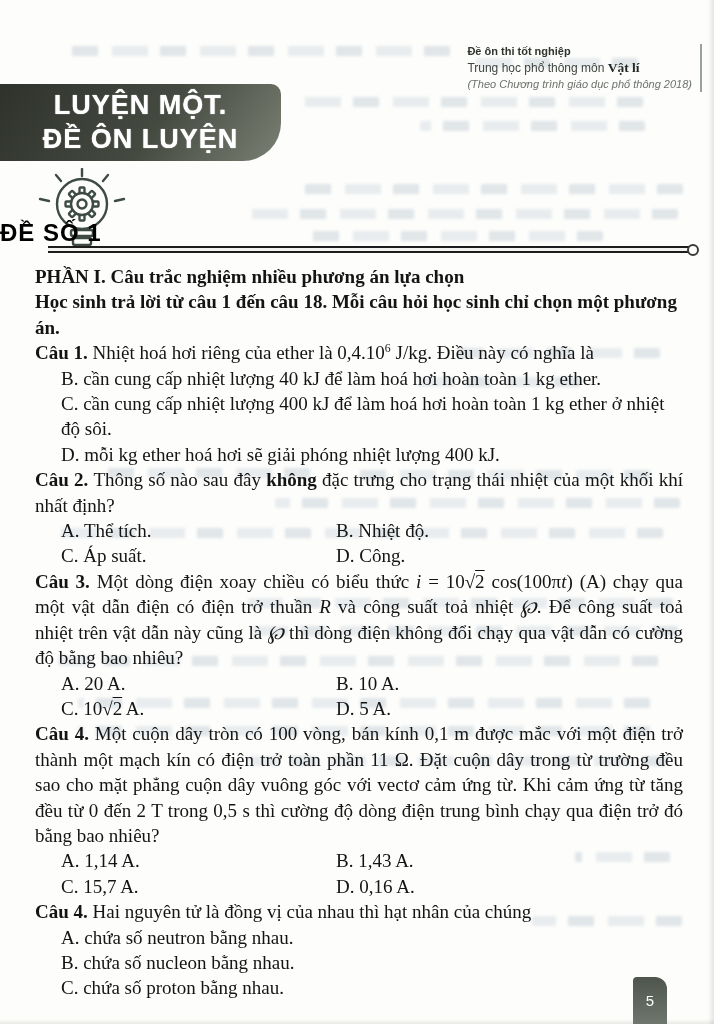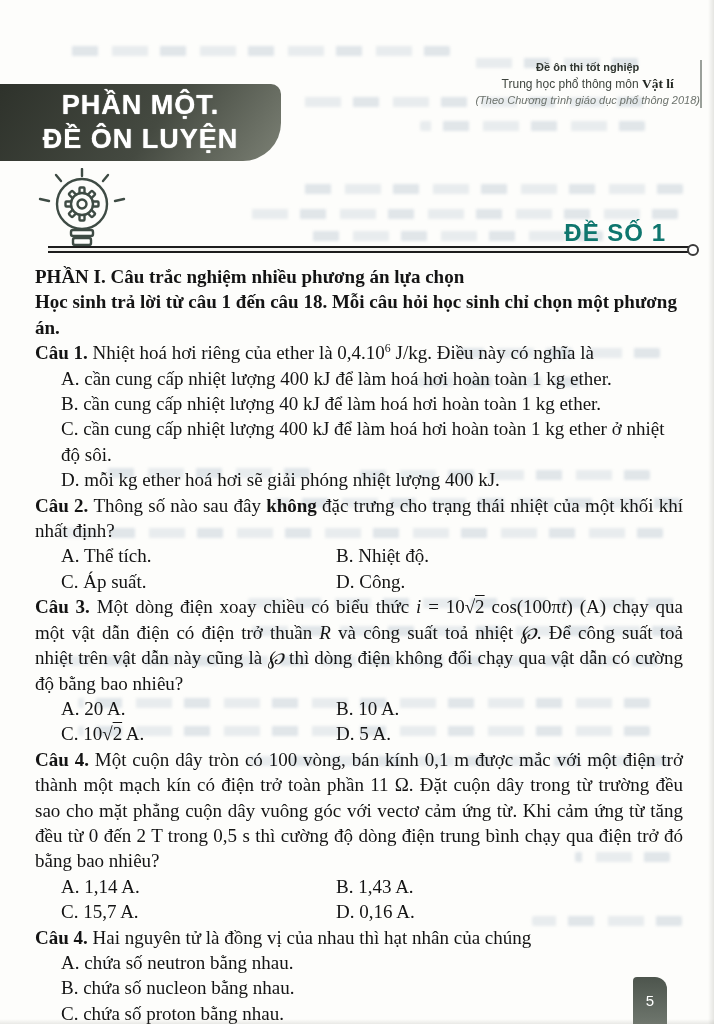--- a/index.html
+++ b/index.html
@@ -14,41 +14,41 @@
     background:linear-gradient(90deg, rgba(0,0,0,0), rgba(120,120,110,.18));}
   .edge-bottom{position:absolute;bottom:0;left:0;width:100%;height:5px;
     background:linear-gradient(180deg, rgba(0,0,0,0), rgba(120,120,110,.15));}
   
   .bleed{position:absolute;height:10px;border-radius:2px;opacity:.5;
     background:repeating-linear-gradient(90deg,
       rgba(148,168,186,.55) 0 26px, rgba(148,168,186,0) 26px 38px,
       rgba(148,168,186,.4) 38px 74px, rgba(148,168,186,0) 74px 88px);
     filter:blur(1.4px);transform:scaleX(-1);}
   
-  .hdr{position:absolute;top:60px;right:12px;text-align:center;
+  .hdr{position:absolute;top:44px;right:12px;text-align:left;
     font-family:"Liberation Sans", sans-serif;color:#3e443e;
-    border-right:2px solid #9aa09a;line-height:1.35;}
+    border-right:2px solid #9aa09a;padding-right:8px;line-height:1.35;}
   .hdr-l1{font-weight:bold;font-size:11px;color:#2f352f;}
   .hdr-l2{font-size:12px;}
   .hdr-l2 .subject{font-weight:bold;font-size:13.5px;color:#232823;font-family:Liberation Serif, serif;}
   .hdr-l3{font-size:11px;font-style:italic;color:#6c726c;}
   
   .banner{position:absolute;top:84px;left:0;width:281px;height:77px;
     background:linear-gradient(125deg,#2e322b 0%,#454a41 55%,#7b8074 100%);
     border-radius:0 10px 38px 0;
     display:flex;flex-direction:column;justify-content:center;align-items:center;
     color:#fff;font-family:"Liberation Sans",sans-serif;font-weight:bold;
     text-shadow:0 0 1px #fff;}
   .banner div{font-size:27px;letter-spacing:1px;line-height:1.25;}
   
   .icon-wrap{position:absolute;left:28px;top:168px;width:104px;height:82px;}
   
-  .de-so{position:absolute;top:219px;left:0;width:666px;text-align:right;
+  .de-so{position:absolute;top:219px;left:0;width:666px;text-align:left;
     font-family:"Liberation Sans",sans-serif;font-weight:bold;font-size:24px;
-    letter-spacing:1px;color:#0f766e;}
+    letter-spacing:1px;color:#000000;}
   
   .rule{position:absolute;left:48px;top:246px;width:646px;height:3px;
     border-top:2.5px solid #1d1d1d;border-bottom:2.5px solid #1d1d1d;background:#f3f3ef;}
   .rule::after{content:"";position:absolute;right:-5px;top:-4px;width:8px;height:8px;
     border:2px solid #3a3a3a;border-radius:50%;background:#fff;}
   
   .content{position:absolute;left:35px;top:264px;width:648px;
     font-size:19px;line-height:25.4px;}
   .content p{margin:0;}
   .part-heading{font-weight:bold;}
@@ -99,21 +99,21 @@
       <div class="bleed" style="left: 532px; top: 916px; width: 150px;"></div>
     </div>
 
   <div class="hdr">
     <div class="hdr-l1">Đề ôn thi tốt nghiệp</div>
     <div class="hdr-l2"><span>Trung học phổ thông môn </span><span class="subject">Vật lí</span></div>
     <div class="hdr-l3">(Theo Chương trình giáo dục phổ thông 2018)</div>
   </div>
 
   <div class="banner">
-    <div>PHẦN MỘT.</div>
+    <div>LUYỆN MỘT.</div>
     <div>ĐỀ ÔN LUYỆN</div>
   </div>
 
   <div class="icon-wrap">
     <svg width="104" height="82" viewBox="0 0 104 82" fill="none" stroke="#3e4b44" stroke-width="2.4" stroke-linecap="round">
 
       <line x1="54" y1="8" x2="54" y2="1"></line>
       <line x1="33" y1="13" x2="28" y2="7"></line>
       <line x1="75" y1="13" x2="80" y2="7"></line>
       <line x1="21" y1="33" x2="12" y2="31"></line>
@@ -145,21 +145,20 @@
 
   <div class="rule"></div>
 
   <div class="content">
     <p class="part-heading">PHẦN I. Câu trắc nghiệm nhiều phương án lựa chọn</p>
     <p class="instruction">Học sinh trả lời từ câu 1 đến câu 18. Mỗi câu hỏi học sinh chỉ chọn một phương án.</p>
     <div id="questions">
         <div>
           <p class="qbody"><span class="qlabel">Câu 1. </span>Nhiệt hoá hơi riêng của ether là 0,4.10<sup>6</sup> J/kg. Điều này có nghĩa là</p>
           <div class="opts rows">
-            <div class="opt"><span>A. </span>cần cung cấp nhiệt lượng 400 kJ để làm hoá hơi hoàn toàn 1 kg ether.</div>
             <div class="opt"><span>B. </span>cần cung cấp nhiệt lượng 40 kJ để làm hoá hơi hoàn toàn 1 kg ether.</div>
             <div class="opt"><span>C. </span>cần cung cấp nhiệt lượng 400 kJ để làm hoá hơi hoàn toàn 1 kg ether ở nhiệt độ sôi.</div>
             <div class="opt"><span>D. </span>mỗi kg ether hoá hơi sẽ giải phóng nhiệt lượng 400 kJ.</div>
           </div>
         </div>
         <div>
           <p class="qbody"><span class="qlabel">Câu 2. </span>Thông số nào sau đây <span class="b">không</span> đặc trưng cho trạng thái nhiệt của một khối khí nhất định?</p>
           <div class="opts cols">
             <div class="opt"><span>A. </span>Thể tích.</div>
             <div class="opt"><span>B. </span>Nhiệt độ.</div>

